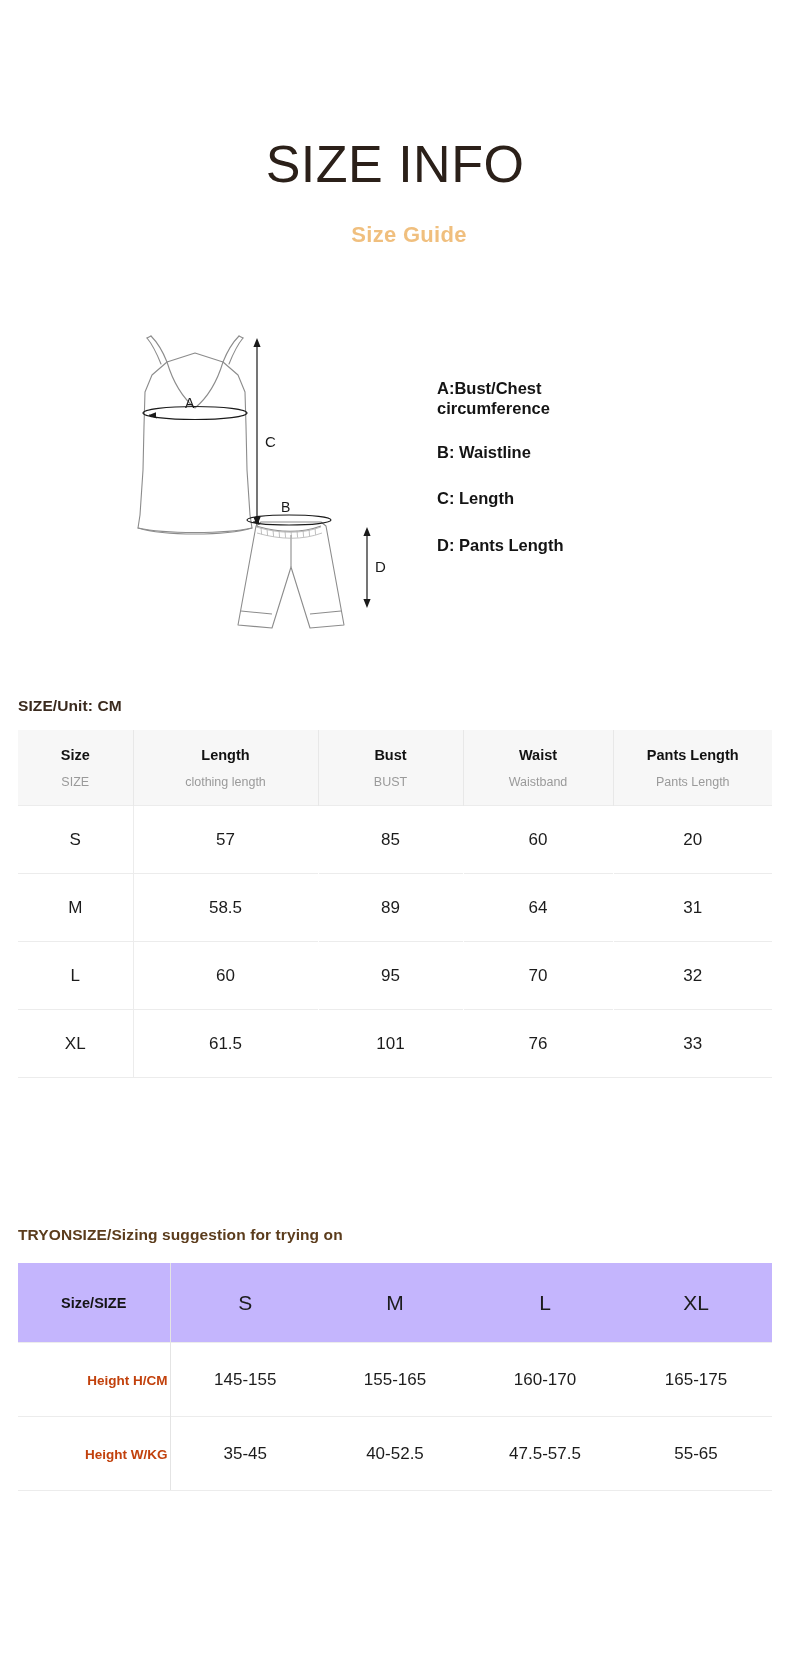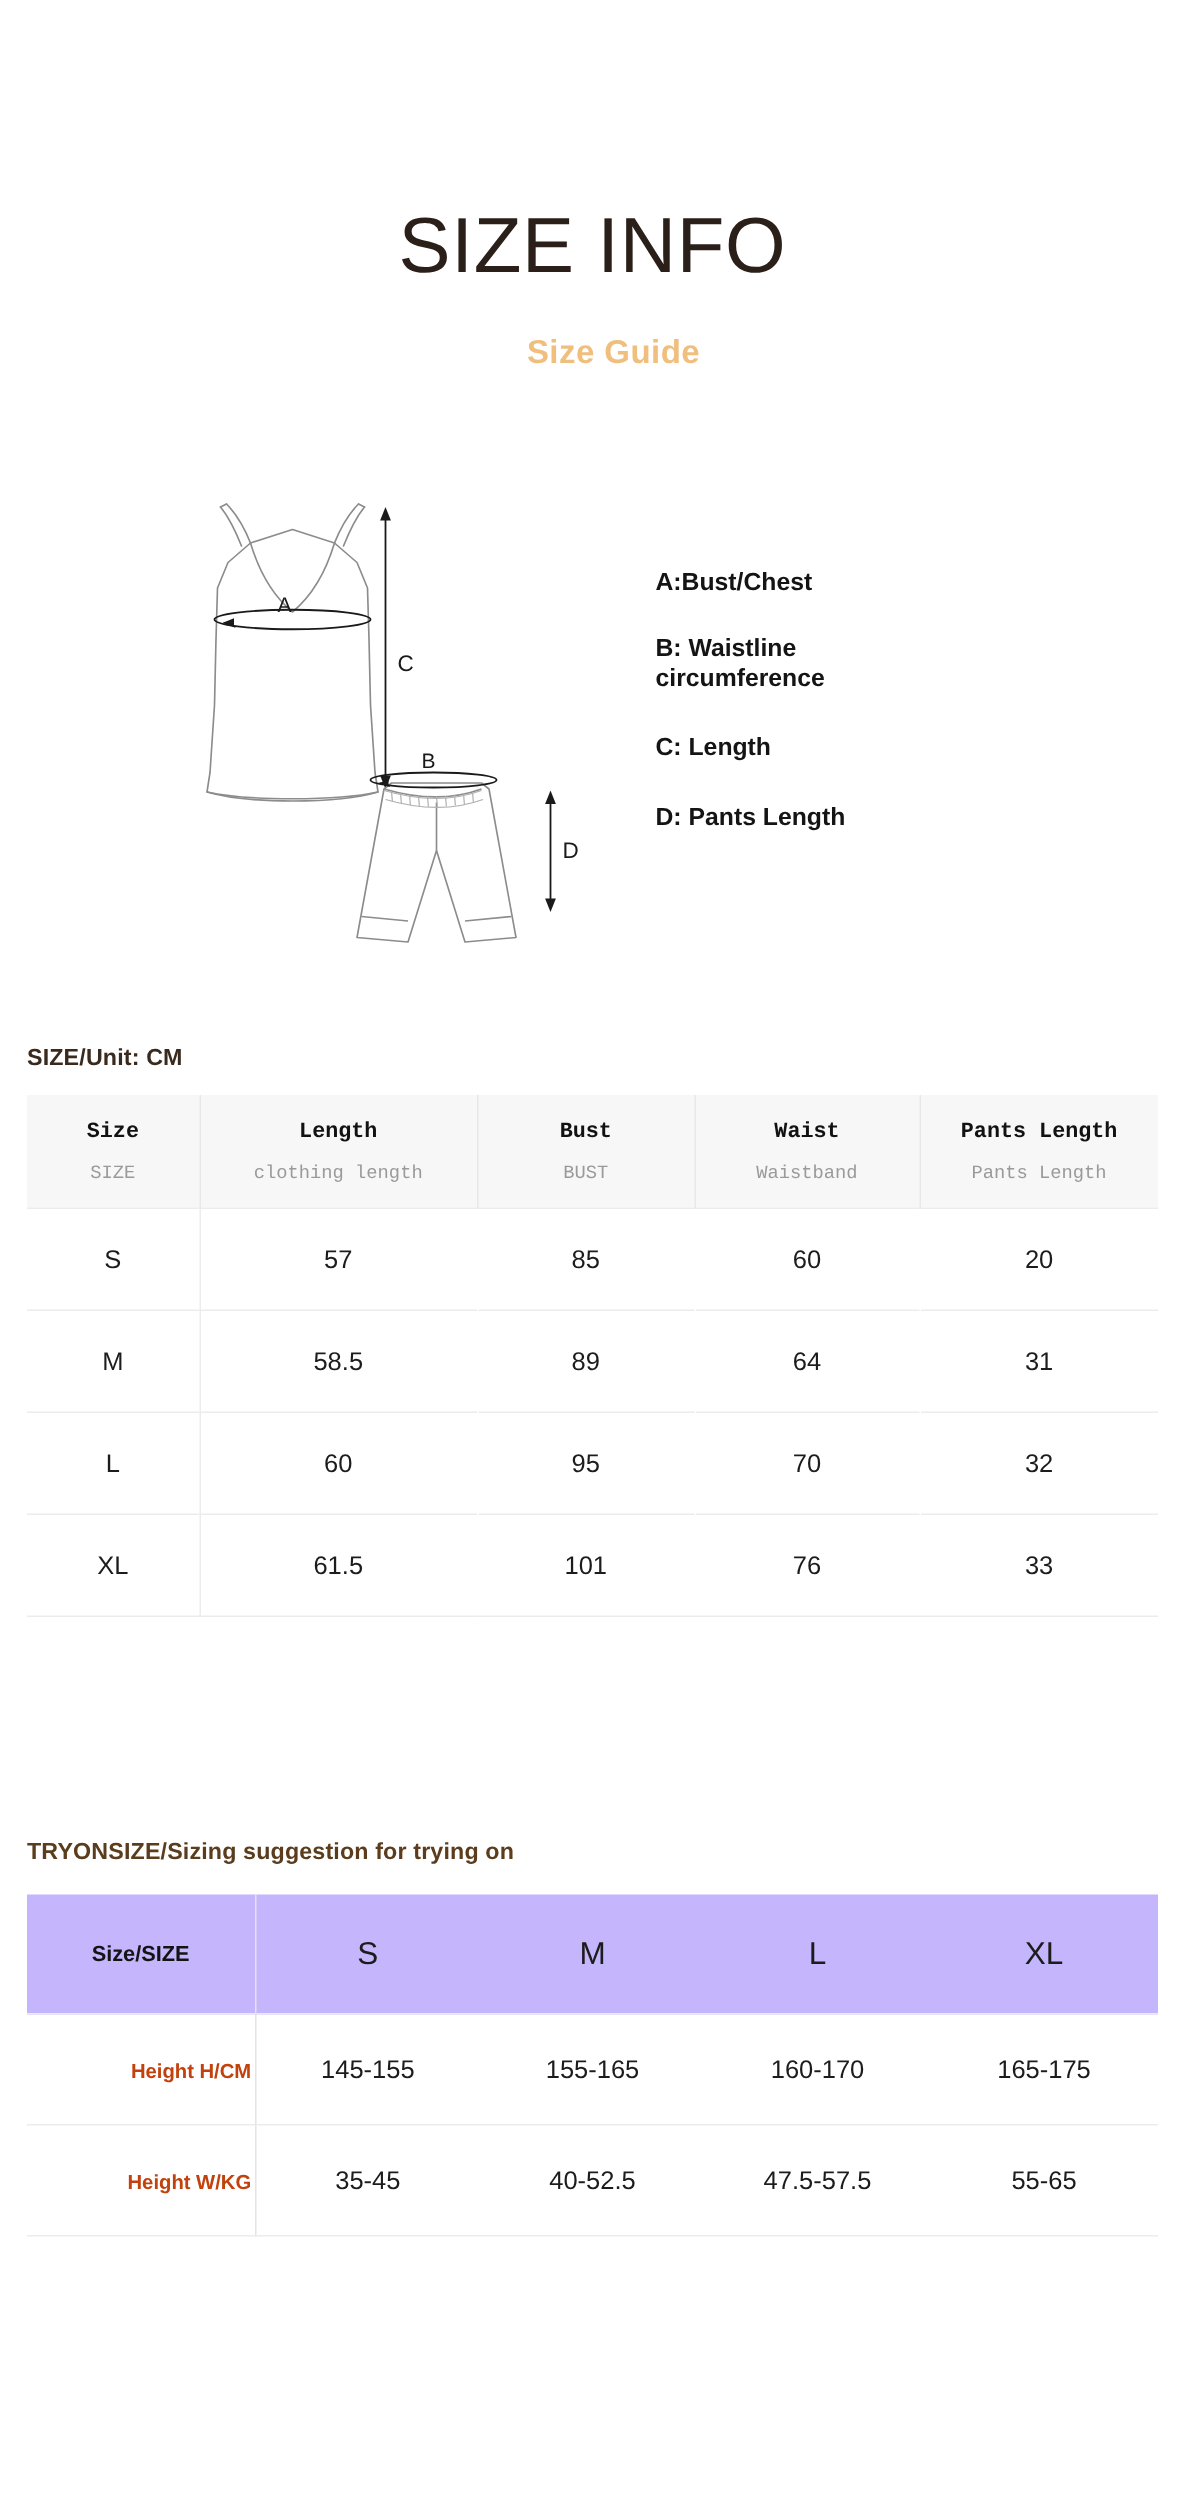--- a/index.html
+++ b/index.html
@@ -48,21 +48,20 @@
 
   .main-table {
     position: absolute; left: 18px; top: 730px; width: 754px;
   }
   .main-table thead th {
     background: #f7f7f7;
     padding: 16px 2px 15px;
     vertical-align: middle;
     border: none;
     font-weight: 400;
-    font-family: Liberation Mono, monospace;
   }
   .main-table thead th .h-main {
     display: block; font-size: 14.5px; font-weight: 700; color: #121212;
     line-height: 1.35;
   }
   .main-table thead th .h-sub {
     display: block; font-size: 12.5px; font-weight: 400; color: #9a9a9a;
     margin-top: 8px; line-height: 1.3;
   }
   .main-table thead th + th { border-left: 1px solid #e8e8e8; }
@@ -183,22 +182,22 @@
         <line x1="262" y1="203" x2="262" y2="272"></line>
       </g>
       <polygon points="262,197 258.4,206 265.6,206" fill="#1a1a1a"></polygon>
       <polygon points="262,278 258.4,269 265.6,269" fill="#1a1a1a"></polygon>
       <text x="270" y="242" font-family="Liberation Sans, sans-serif" font-size="15" fill="#1a1a1a">D</text>
     </svg>
   </div>
 
   <div class="legend">
     <div class="ln">A:Bust/Chest</div>
+    <div class="ln">circumference</div>
     <div class="ln gap1">B: Waistline</div>
-    <div class="ln">circumference</div>
     <div class="ln gap2">C: Length</div>
     <div class="ln gap3">D: Pants Length</div>
   </div>
 
   <div class="sec-label" id="label-size-unit">SIZE/Unit: CM</div>
 
   <table class="main-table">
     <colgroup>
       <col style="width:115px">
         <col style="width:185px">

